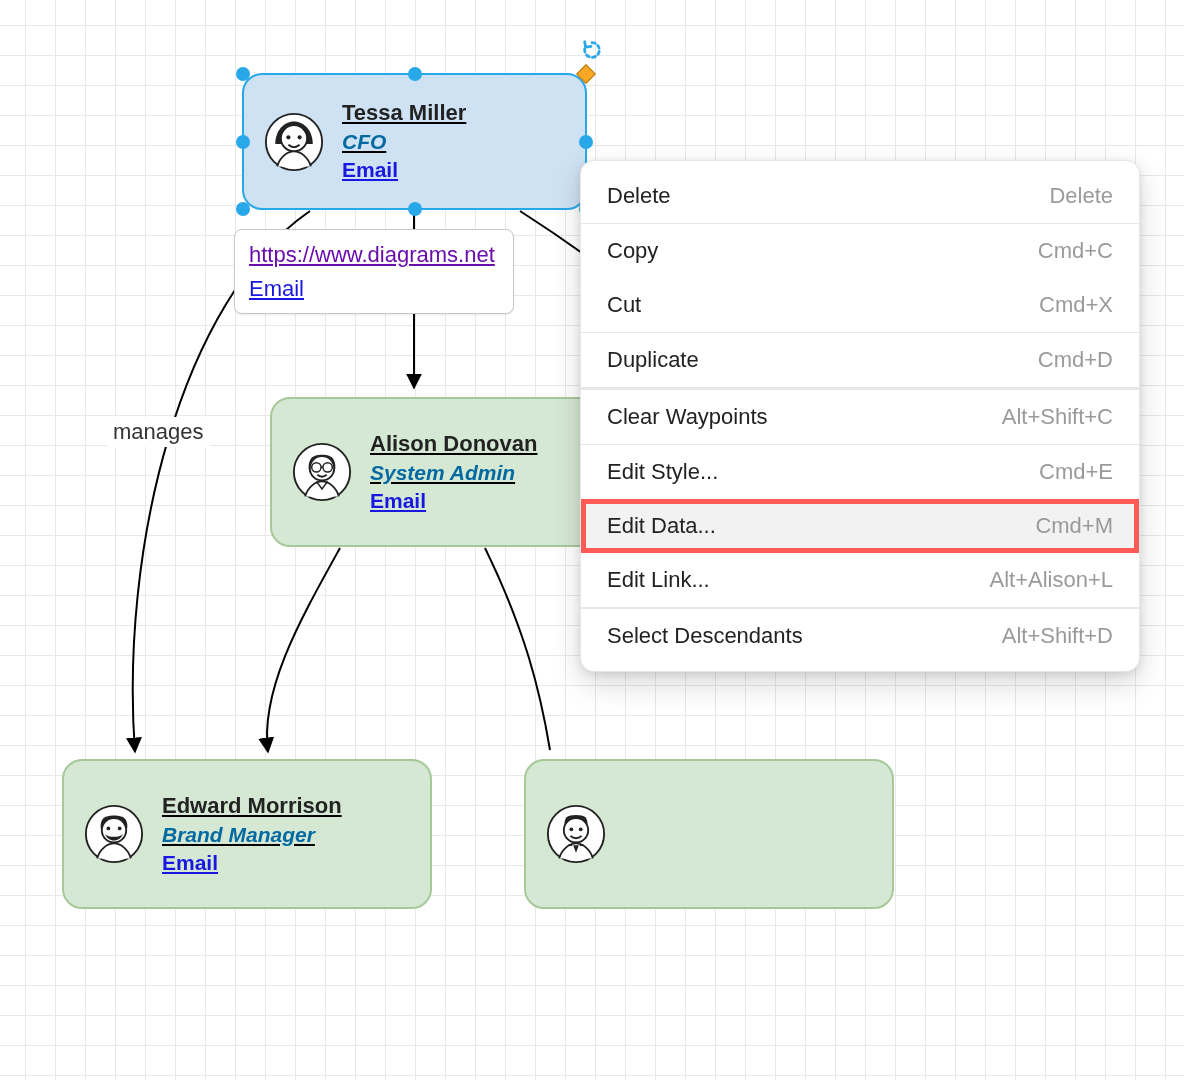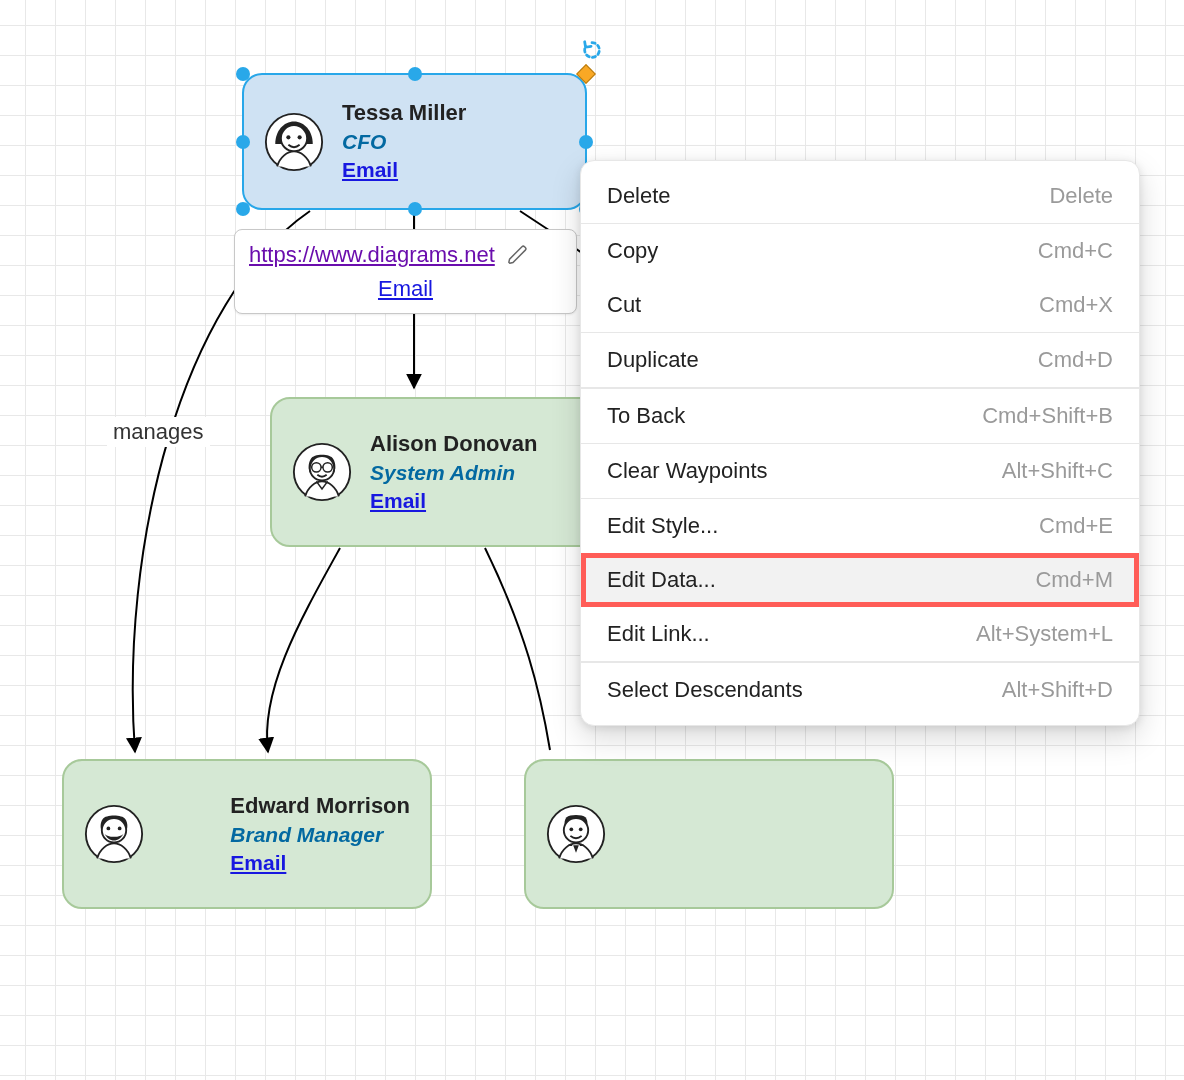--- a/index.html
+++ b/index.html
@@ -37,21 +37,21 @@
   .card.blue {
     background: #cfe2f3;
     border: 2px solid #28a7e9;
   }
   .card .avatar {
     width: 60px;
     height: 60px;
     margin-right: 18px;
     flex-shrink: 0;
   }
-  .card .info { display: flex; flex-direction: column; line-height: 1.35; }
+  .card .info { display: flex; flex-direction: column; line-height: 1.35; text-decoration: underline; }
   .card .name { font-weight: 700; font-size: 22px; color: #222; }
   .card .role { font-weight: 700; font-style: italic; font-size: 21px; color: #0369a1; }
   .card .email { font-weight: 700; font-size: 21px; color: #1818e0; text-decoration: underline; }
   .selection-handle {
     position: absolute;
     width: 14px; height: 14px;
     background: #29a8e9;
     border-radius: 50%;
   }
   .rotate-handle {
@@ -186,21 +186,21 @@
   <span class="selection-handle" style="bottom:-8px; right:-8px;"></span>
   <span class="diamond-handle"></span>
   <span class="rotate-handle">
     <svg viewBox="0 0 24 24">
         <path d="M12 4a8 8 0 1 1-7.5 5.2" fill="none" stroke="#29a8e9" stroke-width="3" stroke-linecap="round" stroke-dasharray="3.5 3.5"></path>
         <path d="M4 3 l1 6 l6 -1" fill="none" stroke="#29a8e9" stroke-width="3" stroke-linecap="round" stroke-linejoin="round"></path>
       </svg>
   </span>
 </div>
 
-<div class="link-popup" style="left:234px; top:229px; width:343px;text-align:center;">
+<div class="link-popup" style="left:234px; top:229px; width:280px;">
   <div class="row1">
     <a class="url" href="#">https://www.diagrams.net</a>
     <span class="pencil">
       <svg viewBox="0 0 24 24">
           <path d="M3 21l3.5-.8L20 6.7a2 2 0 0 0 0-2.8l-.9-.9a2 2 0 0 0-2.8 0L2.8 16.5 2 20l1 1z" fill="none" stroke="#666" stroke-width="1.6"></path>
         </svg>
     </span>
   </div>
   <a class="email" href="#">Email</a>
 </div>
@@ -219,21 +219,21 @@
         <path d="M26 42 L32 50 L38 42" fill="none" stroke="#222" stroke-width="1.6"></path>
       </svg>
   </span>
   <div class="info">
     <span class="name">Alison Donovan</span>
     <span class="role">System Admin</span>
     <a class="email" href="#">Email</a>
   </div>
 </div>
 
-<div class="card green" style="left:25px; top:759px; width:370px; height:150px;justify-content:space-between;">
+<div class="card green" style="left:25px; top:759px; width:370px; height:150px;">
   <span class="avatar">
     <svg viewBox="0 0 64 64">
         <circle cx="32" cy="32" r="30" fill="#fff" stroke="#222" stroke-width="2"></circle>
         <path d="M20 16c3-5 21-5 24 0 3 4 3 11 0 15H20c-3-4-3-11 0-15z" fill="#222"></path>
         <circle cx="32" cy="28" r="13" fill="#fff" stroke="#222" stroke-width="2"></circle>
         <path d="M22 32c2 4 6 7 10 7s8-3 10-7c-2 2-5 3-10 3s-8-1-10-3z" fill="#222"></path>
         <circle cx="26" cy="26" r="2" fill="#222"></circle>
         <circle cx="38" cy="26" r="2" fill="#222"></circle>
         <path d="M14 58c3-10 11-16 18-16s15 6 18 16" fill="#fff" stroke="#222" stroke-width="2"></path>
       </svg>
@@ -277,41 +277,37 @@
     <span>Cut</span>
     <span class="shortcut">Cmd+X</span>
   </div>
   <div class="menu-sep"></div>
   <div class="menu-item">
     <span>Duplicate</span>
     <span class="shortcut">Cmd+D</span>
   </div>
   <div class="menu-sep"></div>
   <div class="menu-sep"></div>
-  <div class="menu-item">
-    <span>To Back</span>
-    <span class="shortcut">Cmd+Shift+B</span>
-  </div>
   <div class="menu-sep"></div>
   <div class="menu-item">
     <span>Clear Waypoints</span>
     <span class="shortcut">Alt+Shift+C</span>
   </div>
   <div class="menu-sep"></div>
   <div class="menu-item">
     <span>Edit Style...</span>
     <span class="shortcut">Cmd+E</span>
   </div>
   <div class="menu-item highlighted">
     <span>Edit Data...</span>
     <span class="shortcut">Cmd+M</span>
   </div>
   <div class="menu-item">
     <span>Edit Link...</span>
-    <span class="shortcut">Alt+System+L</span>
+    <span class="shortcut">Alt+Alison+L</span>
   </div>
   <div class="menu-sep"></div>
   <div class="menu-sep"></div>
   <div class="menu-item">
     <span>Select Descendants</span>
     <span class="shortcut">Alt+Shift+D</span>
   </div>
 </div>
 
 </body></html>

